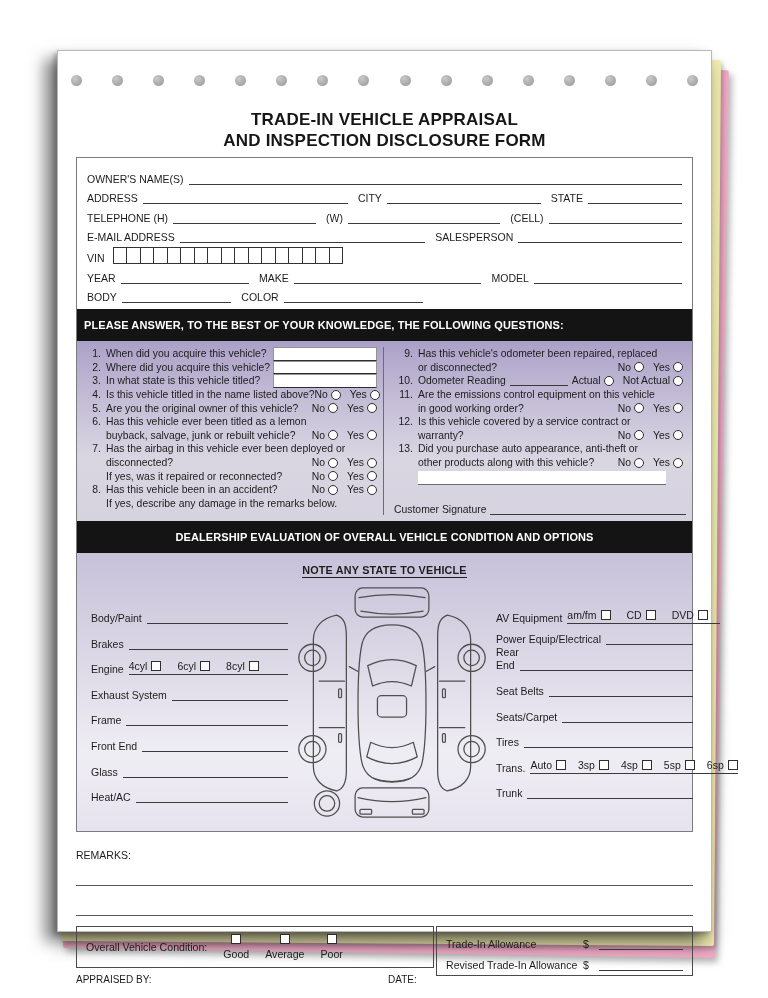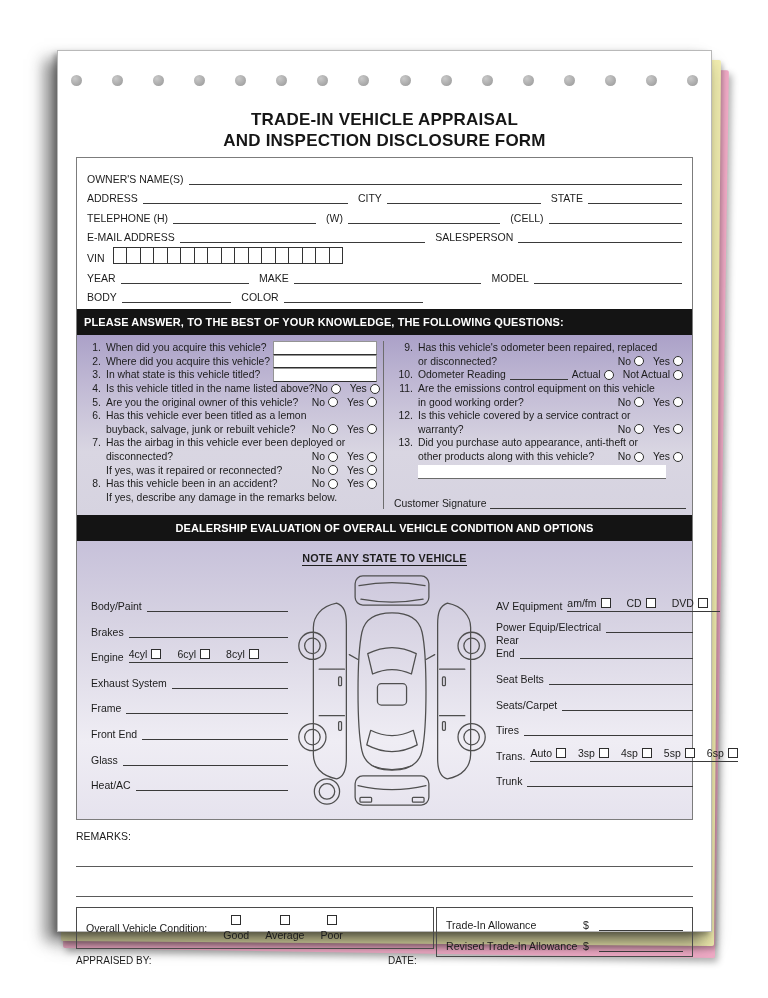--- a/index.html
+++ b/index.html
@@ -28,21 +28,21 @@
   .mainbox{margin-top:6px;border:1.2px solid #7c7c7c;}
   
   .info{padding:7px 10px 6px 10px;}
   .irow{display:flex;align-items:flex-end;height:19.5px;font-size:10.5px;white-space:nowrap;}
   .ilabel{flex:none;padding-right:5px;}
   .iline{border-bottom:1.2px solid #3a3a3a;height:14px;}
   .gap10{width:10px;flex:none;}
   .vin-cells{display:flex;margin-left:4px;}
   .vin-cell{width:14.5px;height:17px;border:1px solid #333;margin-left:-1px;background:#fff;box-sizing:border-box;flex:none;}
   
-  .bar{background:#141414;color:#fff;font-weight:bold;font-size:11px;height:26px;display:flex;align-items:center;padding:0 7px;letter-spacing:.1px;}
+  .bar{background:#141414;color:#fff;font-weight:bold;font-size:11px;height:32px;display:flex;align-items:center;padding:0 7px;letter-spacing:.1px;}
   .bar.center{justify-content:center;}
   
   .qsection{display:flex;background:linear-gradient(180deg,#aba1c8 0%,#c2bbd5 30%,#d9d6e2 65%,#d6d3e0 100%);padding:6px 3px 6px 0;}
   .qcol{width:50%;box-sizing:border-box;padding:0 3px 0 0;}
   .qcol.right{border-left:1.2px solid #6d6d6d;padding-left:5px;}
   .qline{display:flex;align-items:center;height:13.6px;font-size:10.4px;white-space:nowrap;}
   .qnum{width:24px;text-align:right;padding-right:5px;flex:none;}
   .qtext{flex:none;}
   .qbox{width:104px;height:13.6px;background:#fff;border:1px solid #949494;border-bottom:1.2px solid #2f2f2f;margin-left:auto;margin-right:3px;box-sizing:border-box;flex:none;}
   .ny{display:flex;align-items:center;margin-left:auto;margin-right:3px;gap:3px;}
@@ -62,21 +62,21 @@
   .erow{display:flex;align-items:flex-end;font-size:10.5px;height:25.6px;white-space:nowrap;}
   .erow.sm{height:13px;}
   .erow.md{height:21px;}
   .elabel{flex:none;padding-right:5px;}
   .eline{flex:1;border-bottom:1.2px solid #3a3a3a;height:12px;}
   .echecks{flex:1;border-bottom:1.2px solid #3a3a3a;display:flex;align-items:center;gap:4px;padding-bottom:2px;}
   .citem{display:flex;align-items:center;gap:4px;margin-right:12px;}
   .citem.tight{margin-right:8px;}
   .chk{width:8px;height:8px;border:1px solid #2e2e2e;background:#fff;display:inline-block;flex:none;}
   
-  .remarks{margin-top:10px;font-size:10.5px;}
+  .remarks{margin-top:17px;font-size:10.5px;}
   .rline1{height:24px;border-bottom:1.4px solid #5a5a5a;}
   .rline2{height:29px;border-bottom:1.4px solid #5a5a5a;}
   .bottomrow{display:flex;margin-top:10px;align-items:flex-start;}
   .bleft{width:358px;flex:none;display:flex;flex-direction:column;}
   .condbox{height:42px;border:1.2px solid #4a4a4a;display:flex;align-items:center;gap:16px;padding:0 9px;font-size:10.6px;box-sizing:border-box;}
   .condbox .citem{margin-right:0;flex-direction:column;}
   .approw{margin-top:6px;font-size:10px;position:relative;height:13px;}
   .datelbl{position:absolute;left:312px;top:0;}
   .allowbox{flex:1;margin-left:2px;border:1.2px solid #4a4a4a;height:50px;display:flex;flex-direction:column;justify-content:space-evenly;padding:2px 9px;box-sizing:border-box;}
   .arow{display:flex;align-items:flex-end;font-size:10.6px;height:19px;}

